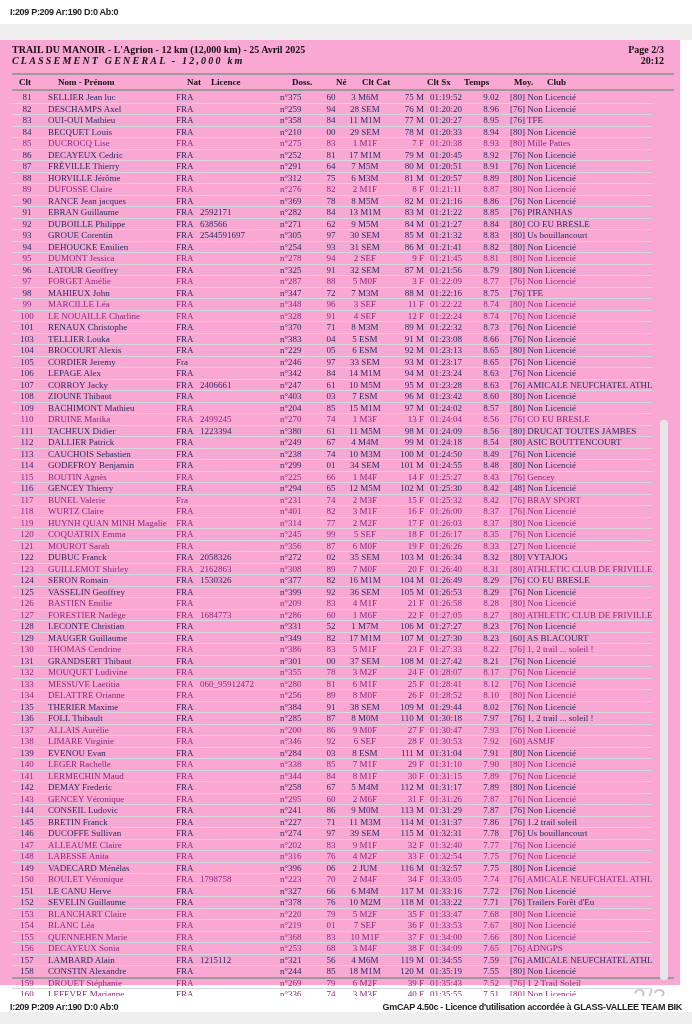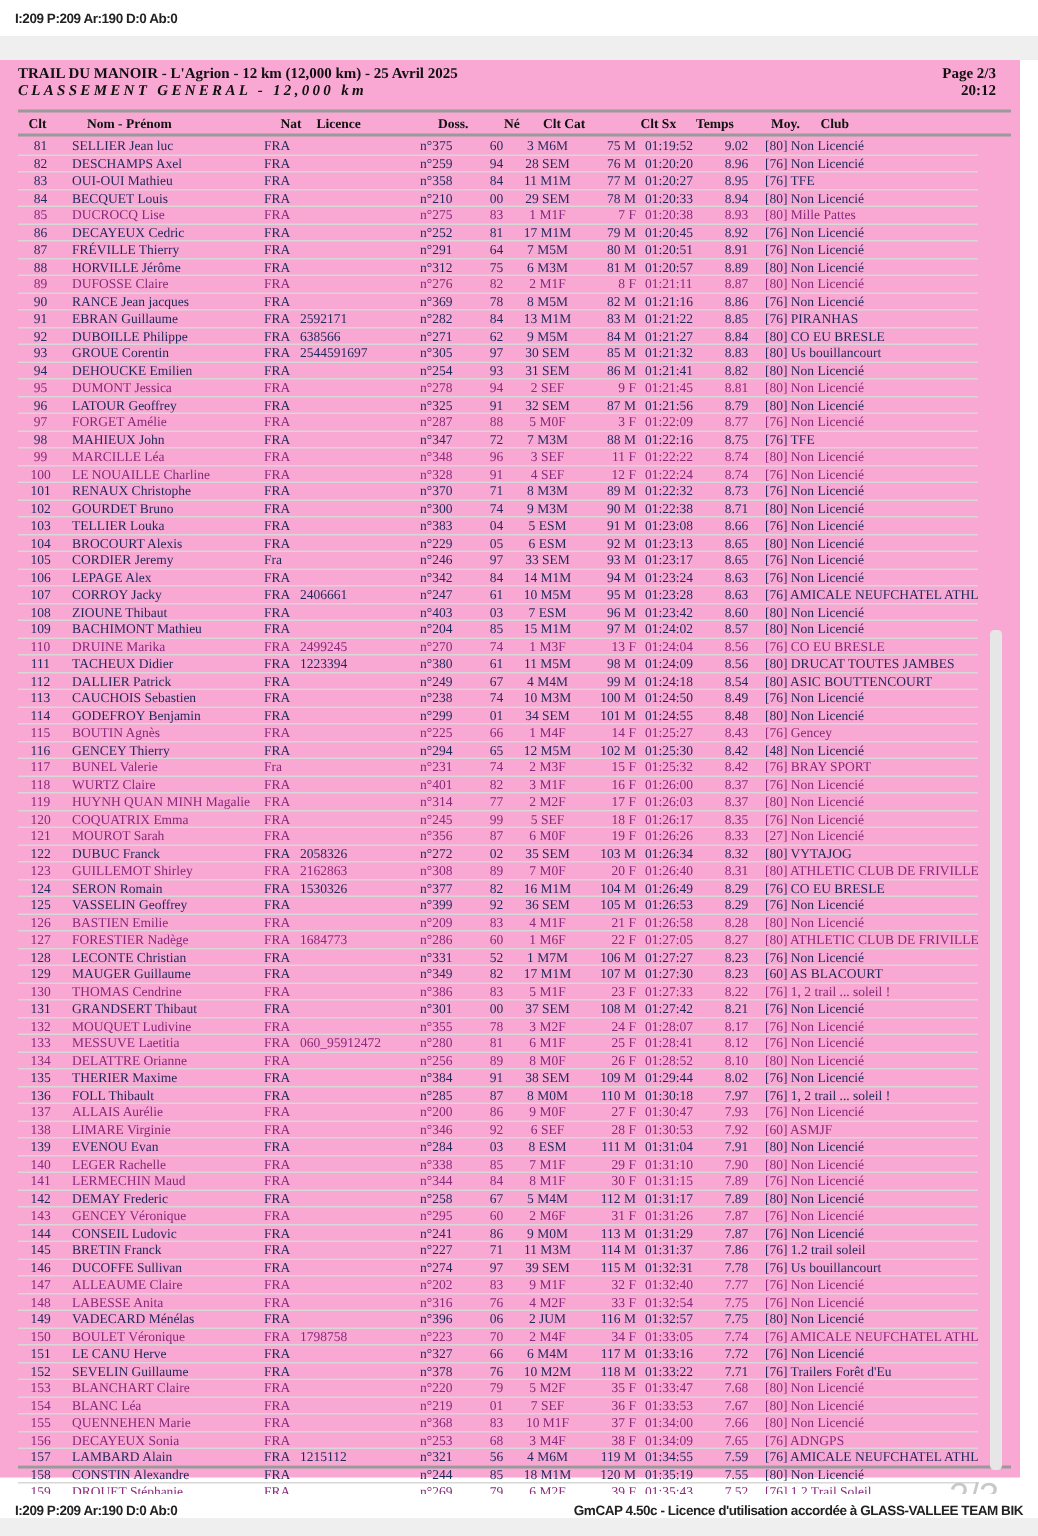--- a/index.html
+++ b/index.html
@@ -349,33 +349,20 @@
           <td class="c-lic"></td>
           <td class="c-dos">n°370</td>
           <td class="c-ne">71</td>
           <td class="c-cat">8 M3M</td>
           <td class="c-sx">89 M</td>
           <td class="c-tps">01:22:32</td>
           <td class="c-moy">8.73</td>
           <td class="c-club">[76] Non Licencié</td>
         </tr>
         <tr class="m">
-          <td class="c-clt">102</td>
-          <td class="c-nom">GOURDET Bruno</td>
-          <td class="c-nat">FRA</td>
-          <td class="c-lic"></td>
-          <td class="c-dos">n°300</td>
-          <td class="c-ne">74</td>
-          <td class="c-cat">9 M3M</td>
-          <td class="c-sx">90 M</td>
-          <td class="c-tps">01:22:38</td>
-          <td class="c-moy">8.71</td>
-          <td class="c-club">[80] Non Licencié</td>
-        </tr>
-        <tr class="m">
           <td class="c-clt">103</td>
           <td class="c-nom">TELLIER Louka</td>
           <td class="c-nat">FRA</td>
           <td class="c-lic"></td>
           <td class="c-dos">n°383</td>
           <td class="c-ne">04</td>
           <td class="c-cat">5 ESM</td>
           <td class="c-sx">91 M</td>
           <td class="c-tps">01:23:08</td>
           <td class="c-moy">8.66</td>

